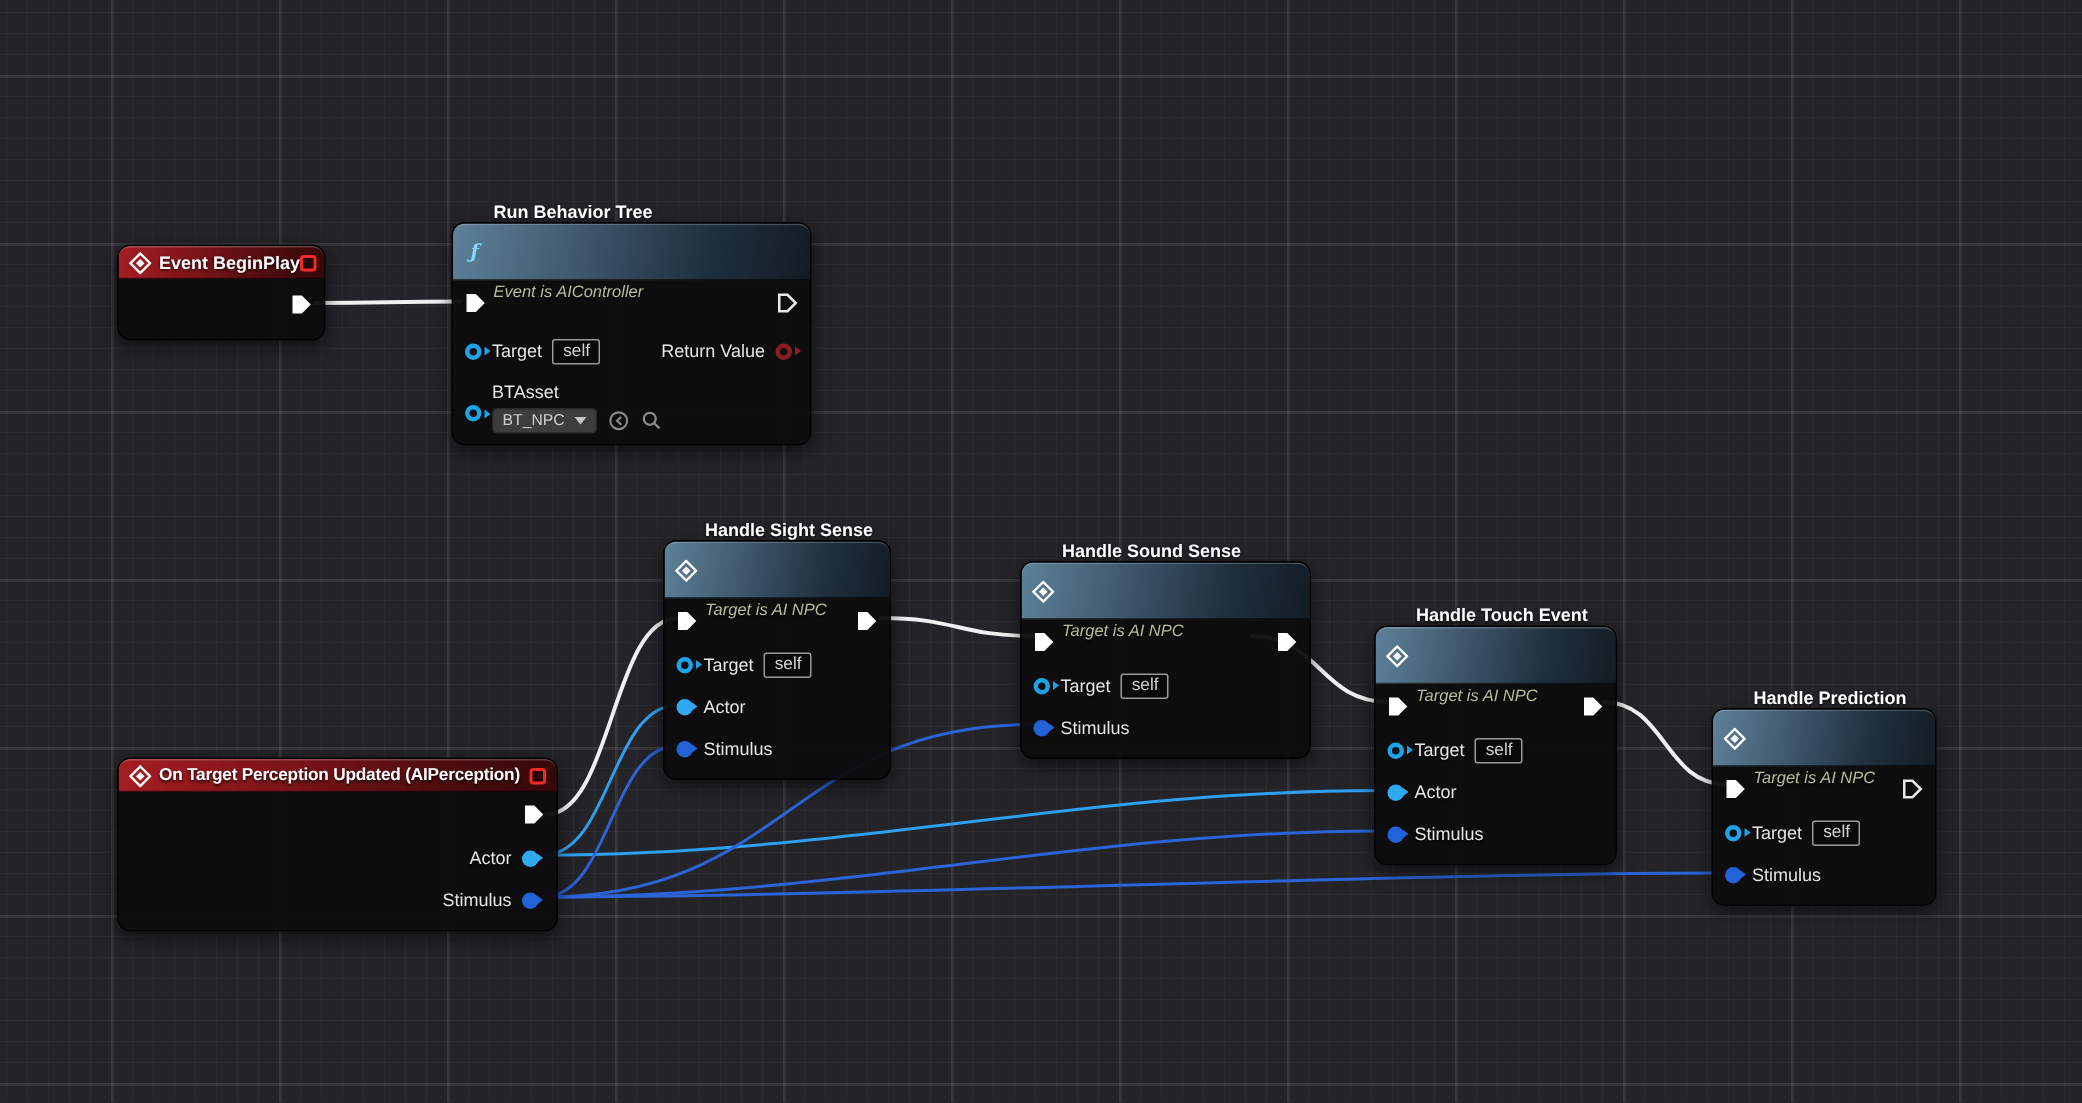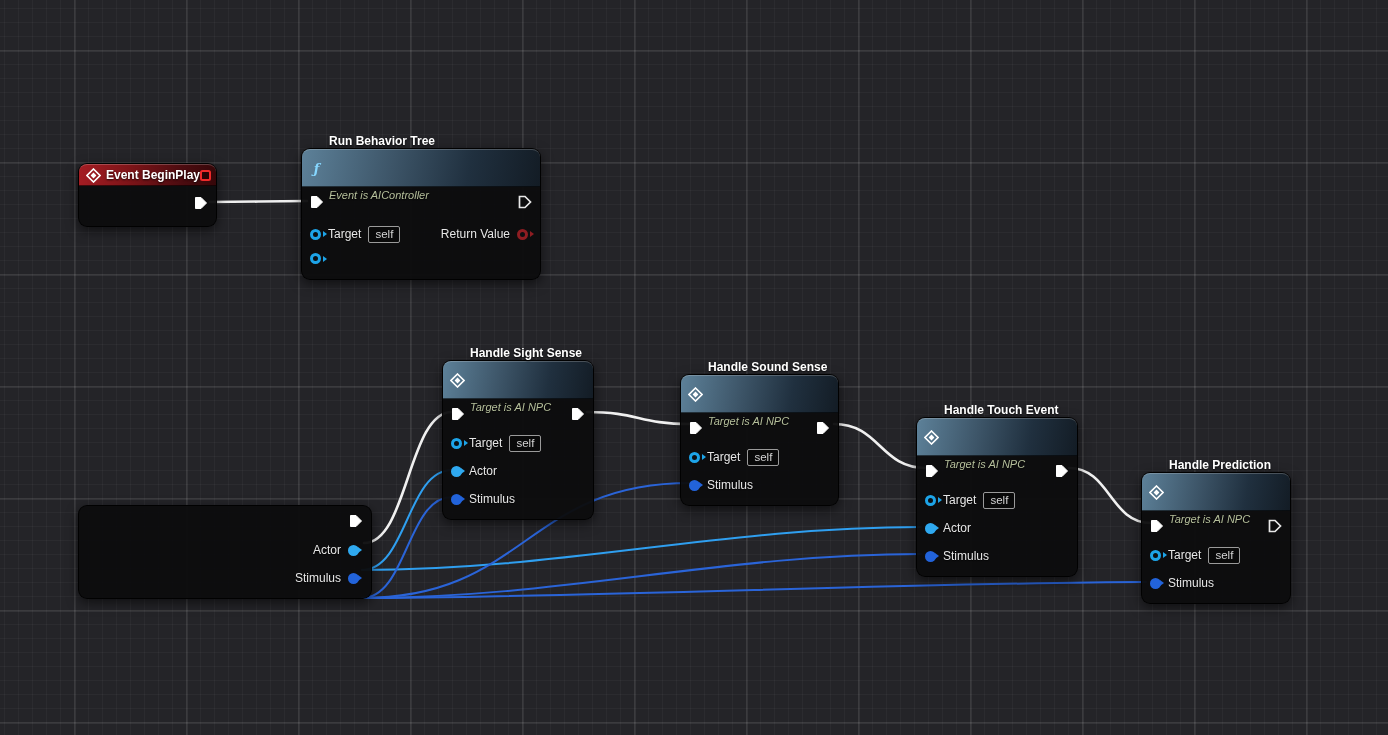--- a/index.html
+++ b/index.html
@@ -165,26 +165,57 @@
           <span class="plabel">Target</span>
           <span class="selfbox">self</span>
         </span>
         <span class="cell">
           <span class="plabel">Return Value</span>
           <span class="cpin hollow bool" style="margin-right:4px"></span>
         </span>
       </div>
       <div class="bt-block">
         <span class="cpin hollow target"></span>
+        <div class="bt-col">
+          <div class="bt-label">BTAsset</div>
+          <div class="bt-row">
+            <span class="dropdown">
+              <span>BT_NPC</span>
+              <span class="chev"></span>
+            </span>
+            <span class="mini-icon">
+              <svg width="15" height="15" viewBox="0 0 15 15">
+                  <circle cx="7.5" cy="7.5" r="5.6" fill="none" stroke="#8b8b8b" stroke-width="1.4"></circle>
+                  <path d="M9.2 4.9 L6.3 7.5 L9.2 10.1" fill="none" stroke="#8b8b8b" stroke-width="1.4"></path>
+                </svg>
+            </span>
+            <span class="mini-icon">
+              <svg width="15" height="15" viewBox="0 0 15 15">
+                  <circle cx="6.2" cy="6.2" r="4" fill="none" stroke="#8b8b8b" stroke-width="1.5"></circle>
+                  <line x1="9.2" y1="9.2" x2="12.6" y2="12.6" stroke="#8b8b8b" stroke-width="1.5"></line>
+                </svg>
+            </span>
+          </div>
+        </div>
       </div>
     </div>
   </div>
 
 
   <div class="node" style="left: 78px; top: 505px; width: 294px;">
+    <div class="hdr red">
+      <span class="hicon">
+        <svg width="15" height="15" viewBox="0 0 15 15">
+            <path d="M7.5 1 L14 7.5 L7.5 14 L1 7.5 Z" fill="none" stroke="#fff" stroke-width="1.6"></path>
+            <path d="M7.5 4.6 L10.4 7.5 L7.5 10.4 L4.6 7.5 Z" fill="#fff"></path>
+          </svg>
+      </span>
+      <span class="title tight">On Target Perception Updated (AIPerception)</span>
+      <span class="delegate"></span>
+    </div>
     <div class="body">
       <div class="row exec out-only">
         <span class="epin filled">
           <svg width="14" height="14" viewBox="0 0 14 14">
               <path d="M1.5 1.5 H7 L12.5 7 L7 12.5 H1.5 Z"></path>
             </svg>
         </span>
       </div>
       <div class="row outrow">
         <span class="plabel">Actor</span>
@@ -232,21 +263,21 @@
         <span class="cpin filled actor"></span>
         <span class="plabel">Actor</span>
       </div>
       <div class="row">
         <span class="cpin filled stimulus"></span>
         <span class="plabel">Stimulus</span>
       </div>
     </div>
   </div>
 
-  <div class="node" style="left: 680px; top: 374px; width: 159px;">
+  <div class="node" style="left: 680px; top: 374px; width: 194px;">
     <div class="hdr blue">
       <span class="hicon">
         <svg width="15" height="15" viewBox="0 0 15 15">
             <path d="M7.5 1 L14 7.5 L7.5 14 L1 7.5 Z" fill="none" stroke="#fff" stroke-width="1.6"></path>
             <path d="M7.5 4.6 L10.4 7.5 L7.5 10.4 L4.6 7.5 Z" fill="#fff"></path>
           </svg>
       </span>
       <div class="titles">
         <div class="title">Handle Sound Sense</div>
         <div class="subtitle">Target is AI NPC</div>

